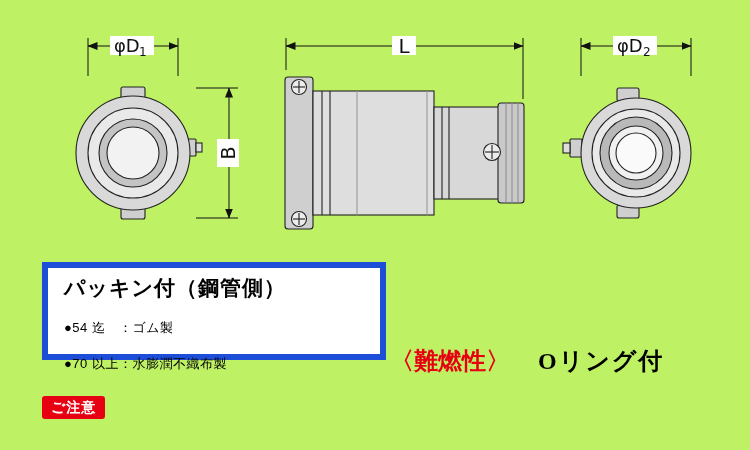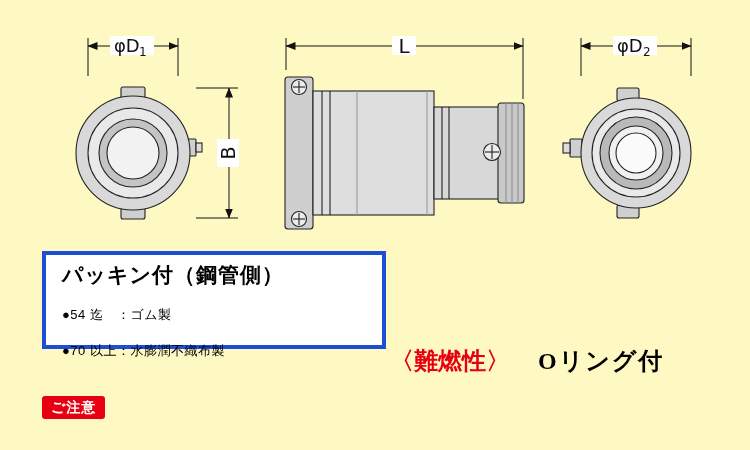--- a/index.html
+++ b/index.html
@@ -4,27 +4,27 @@
 <style>
   * { margin:0; padding:0; box-sizing:border-box; }
   html,body { width:750px; height:450px; }
   body {
     position:relative;
     background:#ffffff;
     font-family:"Liberation Sans","DejaVu Sans",sans-serif;
     color:#000;
     overflow:hidden;
   }
-  .page { position:absolute; inset:0; width:750px; height:450px; background:#fef9c3; }
+  .page { position:absolute; inset:0; width:750px; height:450px; background:#bef264; }
   .drawing { position:absolute; left:0; top:0; }
 
   .spec-box {
-    position:absolute; left:42px; top:251px;
+    position:absolute; left:42px; top:262px;
     width:344px; height:98px;
-    border:4px solid #1d4ed8;
+    border:6px solid #1d4ed8;
     padding:6px 14px 0 16px;
     background:#fff;
   }
   .spec-title { font-size:21px; font-weight:bold; letter-spacing:1px; margin-bottom:7px; }
   .spec-item  { font-size:13px; line-height:1.55; letter-spacing:0.5px;margin-top:16px; }
 
   .feature-row {
     position:absolute; left:390px; top:345px;
     display:flex; gap:28px; align-items:baseline;
     font-size:24px; font-weight:bold; white-space:nowrap;

